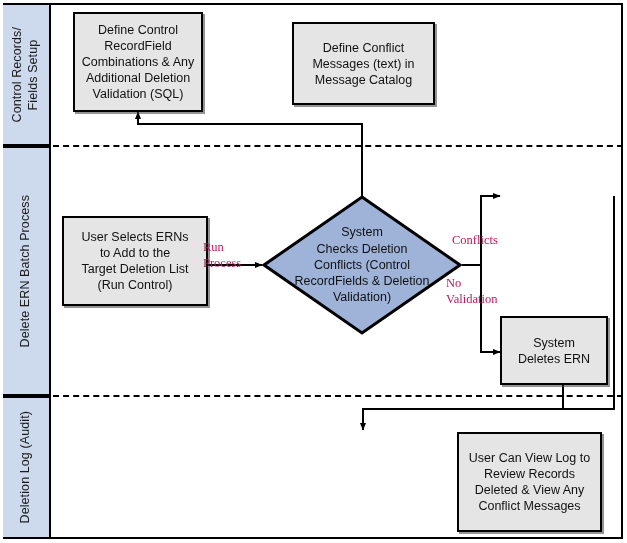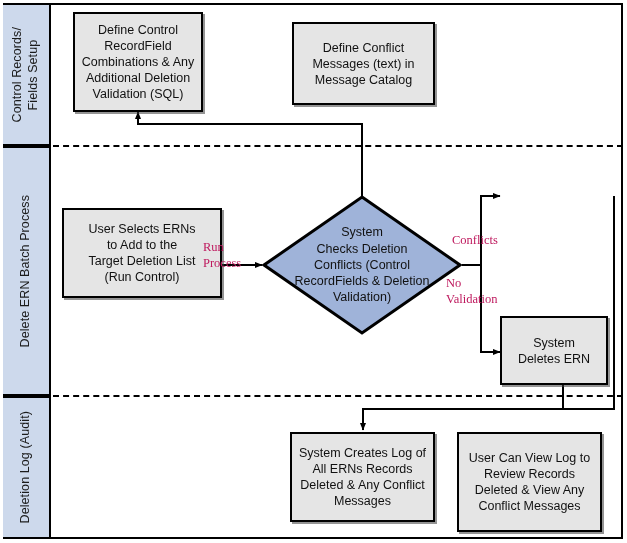--- a/index.html
+++ b/index.html
@@ -167,44 +167,40 @@
   <div class="node" style="left:73px;top:12px;width:130px;height:100px;">Define Control
 RecordField
 Combinations &amp; Any
 Additional Deletion
 Validation (SQL)</div>
 
   <div class="node" style="left:292px;top:22px;width:143px;height:83px;">Define Conflict
 Messages (text) in
 Message Catalog</div>
 
-  <div class="node" style="left:62px;top:208px;width:160px;height:90px;">User Selects ERNs
+  <div class="node" style="left:62px;top:216px;width:146px;height:90px;">User Selects ERNs
 to Add to the
 Target Deletion List
 (Run Control)</div>
 
   <div class="diamond-wrap" style="left:262px;top:195px;width:200px;height:140px;">
     <svg class="diamond-shape" viewBox="0 0 200 140" xmlns="http://www.w3.org/2000/svg" preserveAspectRatio="none">
       <polygon points="100,2 198,70 100,138 2,70" fill="#9fb3d9" stroke="#000000" stroke-width="3"></polygon>
     </svg>
     <div class="diamond-label">System
 Checks  Deletion
 Conflicts (Control
 RecordFields &amp; Deletion
 Validation)</div>
   </div>
 
 
   <div class="node" style="left:500px;top:316px;width:108px;height:69px;">System
 Deletes ERN</div>
 
-  <div class="node" style="left:290px;top:432px;width:145px;height:90px;">System Creates Log of
-All ERNs Records
-Deleted &amp; Any Conflict
-Messages</div>
 
   <div class="node" style="left:457px;top:432px;width:145px;height:100px;">User Can View Log to
 Review Records
 Deleted &amp; View Any
 Conflict Messages</div>
 
   <div class="edge-label" style="left:203px;top:240px;width:58px;">Run
 Process</div>
 
   <div class="edge-label" style="left:452px;top:233px;width:70px;">Conflicts</div>

